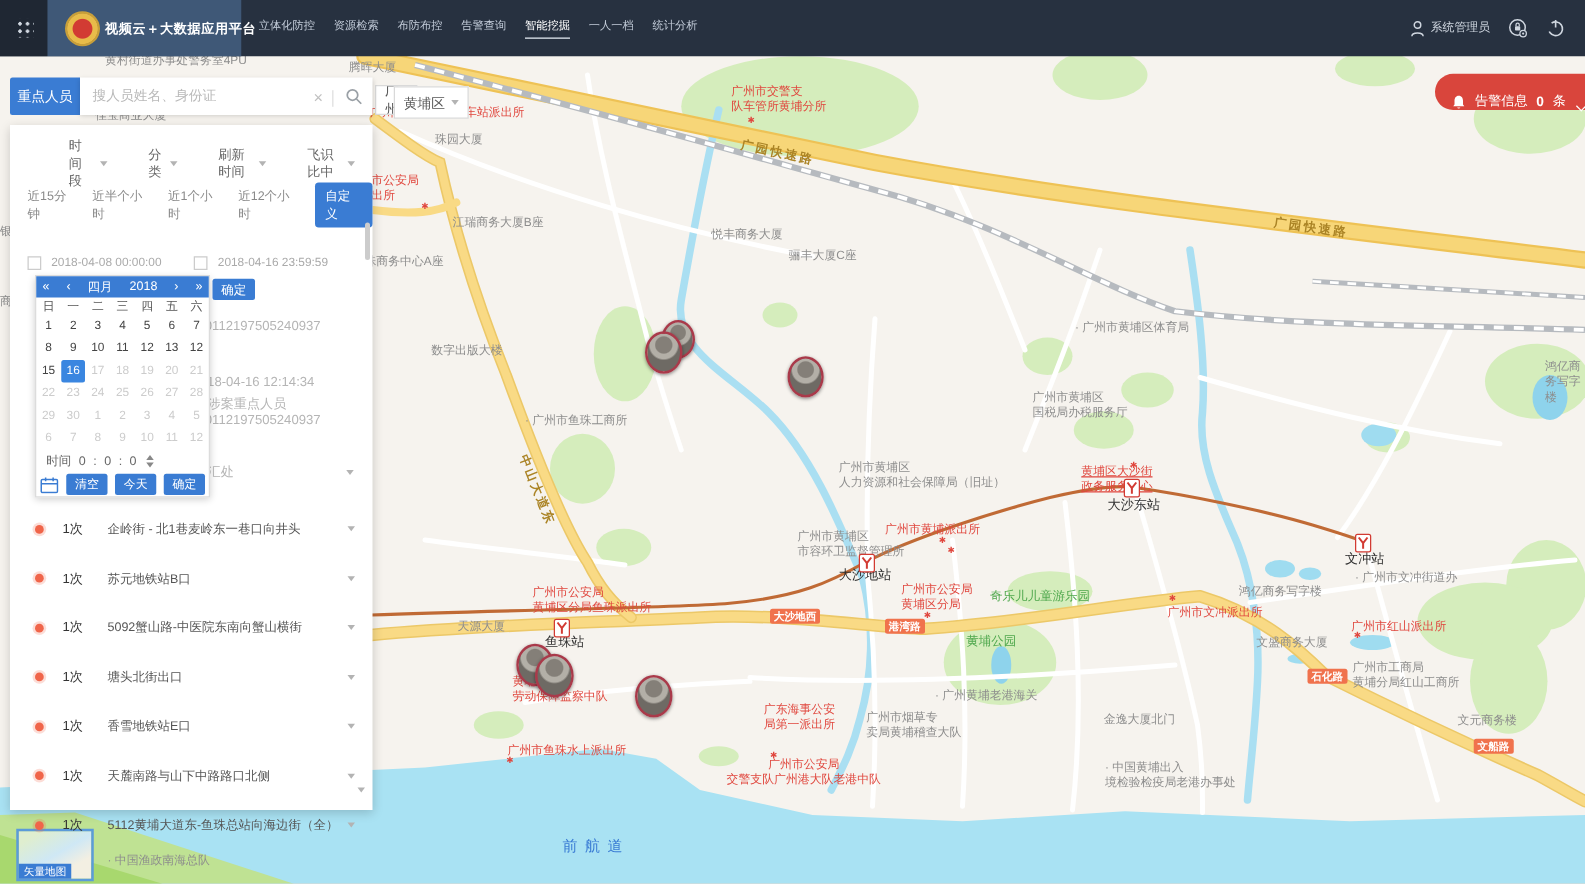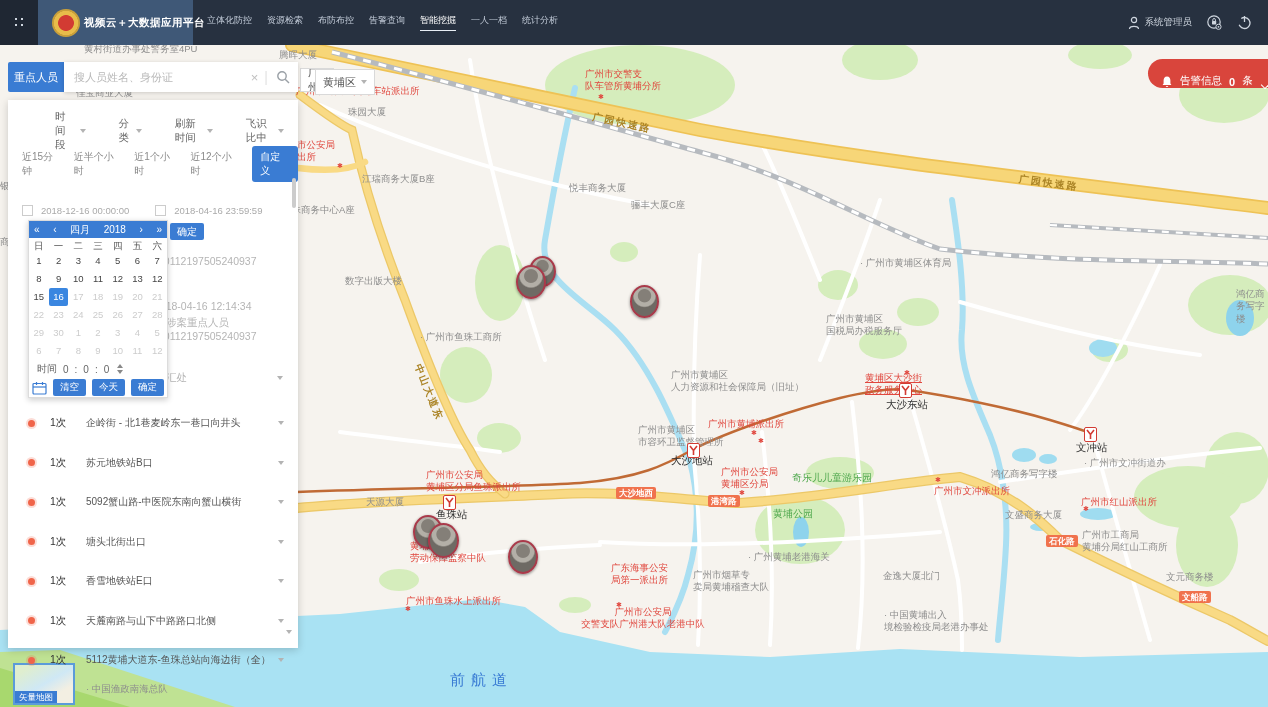--- a/index.html
+++ b/index.html
@@ -8,21 +8,21 @@
   
   .map-svg{position:absolute;left:0;top:0;z-index:0;}
   .ml{position:absolute;white-space:pre-line;line-height:1.3;z-index:1;pointer-events:none;}
   .ml-g{color:#8d8d8d;font-size:9.5px;}
   .ml-r{color:#e0473e;font-size:9.5px;}
   .ml-rc{color:#e0473e;font-size:9.5px;width:130px;text-align:center;}
   .ml-gr{color:#4fa84d;font-size:10px;}
   .ml-bd{background:#f0724d;color:#fff;font-size:8.5px;font-weight:bold;padding:1px 3px;border-radius:2px;line-height:1.2;}
   .ml-rd{color:#ab8426;font-size:10px;font-weight:bold;letter-spacing:2px;transform-origin:left top;}
   .ml-st{color:#2f2f2f;font-size:10.5px;}
-  .ml-bl{color:#3a7cd4;font-size:15px;letter-spacing:6px;}
+  .ml-bl{color:#3a7cd4;font-size:12px;letter-spacing:6px;}
   .pstar{position:absolute;z-index:1;color:#e0473e;font-size:7px;line-height:1;}
   .metro{position:absolute;z-index:1;width:11px;height:13px;background:#fff;border:1px solid #d23b33;border-radius:2px;display:flex;align-items:center;justify-content:center;}
   .av{position:absolute;z-index:2;border-radius:50%;border:2px solid #a93a4a;box-shadow:0 1px 3px rgba(0,0,0,.45);
       background:radial-gradient(circle at 50% 30%,#847f78 0 26%,#b3afa7 30% 44%,#6e6a64 50% 100%);}
   
   .geo-box{position:absolute;background:#fff;border:1px solid #d9d9d9;color:#555;font-size:11px;display:flex;align-items:center;gap:5px;padding:0 7px;height:24px;box-sizing:border-box;}
   .tri{display:inline-block;width:0;height:0;border-left:3.5px solid transparent;border-right:3.5px solid transparent;border-top:4.5px solid #b3b3b3;}
   
   .alert{position:absolute;left:1148px;top:59px;width:120px;height:29px;z-index:6;background:#d9453c;border-radius:15px 0 0 15px;display:flex;align-items:flex-end;gap:7px;padding-left:13px;box-sizing:border-box;color:#fff;}
   .alert .lbl{font-size:10.5px;}
@@ -349,21 +349,21 @@
         <span>近15分钟</span>
         <span>近半个小时</span>
         <span>近1个小时</span>
         <span>近12个小时</span>
         <span class="custom">自定义</span>
       </div>
       <span class="sb"></span>
 
       <div class="dates">
         <span class="cb"></span>
-        <span>2018-12-16 00:00:00</span>
+        <span>2018-04-08 00:00:00</span>
         <span class="cb" style="margin-left:18px"></span>
         <span>2018-04-16 23:59:59</span>
       </div>
 
       <span class="frag" style="left:150px;top:155px">40112197505240937</span>
       <span class="frag" style="left:146px;top:200px">2018-04-16 12:14:34</span>
       <span class="frag" style="left:158px;top:216px">涉案重点人员</span>
       <span class="frag" style="left:150px;top:230px">40112197505240937</span>
       <span class="frag" style="left:158px;top:271px">汇处</span>
       <span class="tri" style="position:absolute;left:269px;top:276px"></span>

